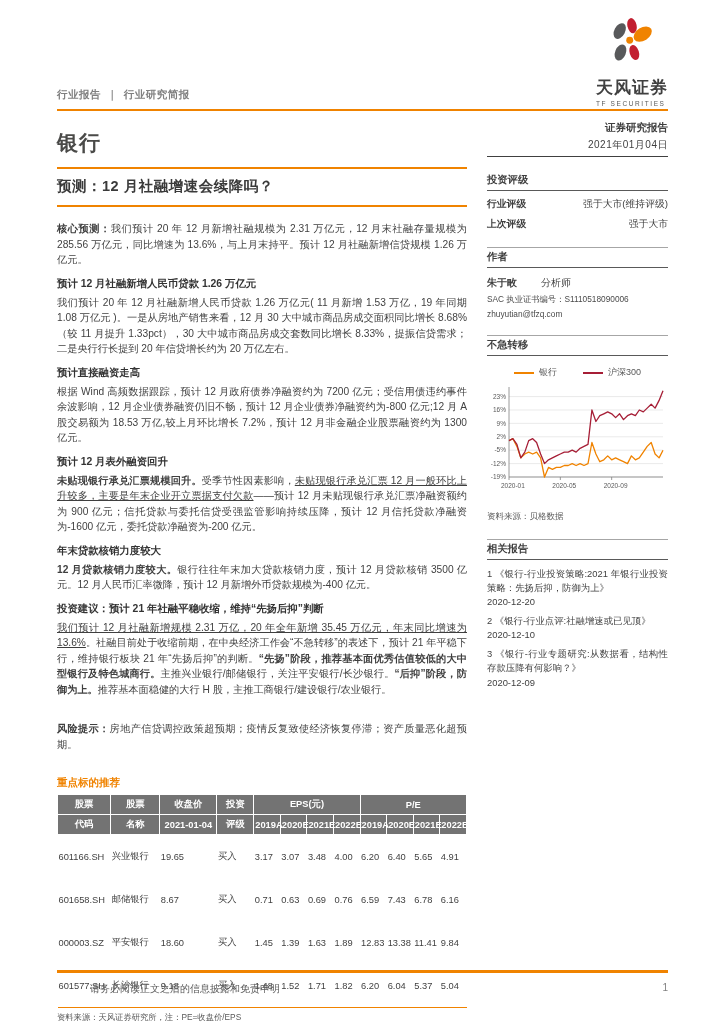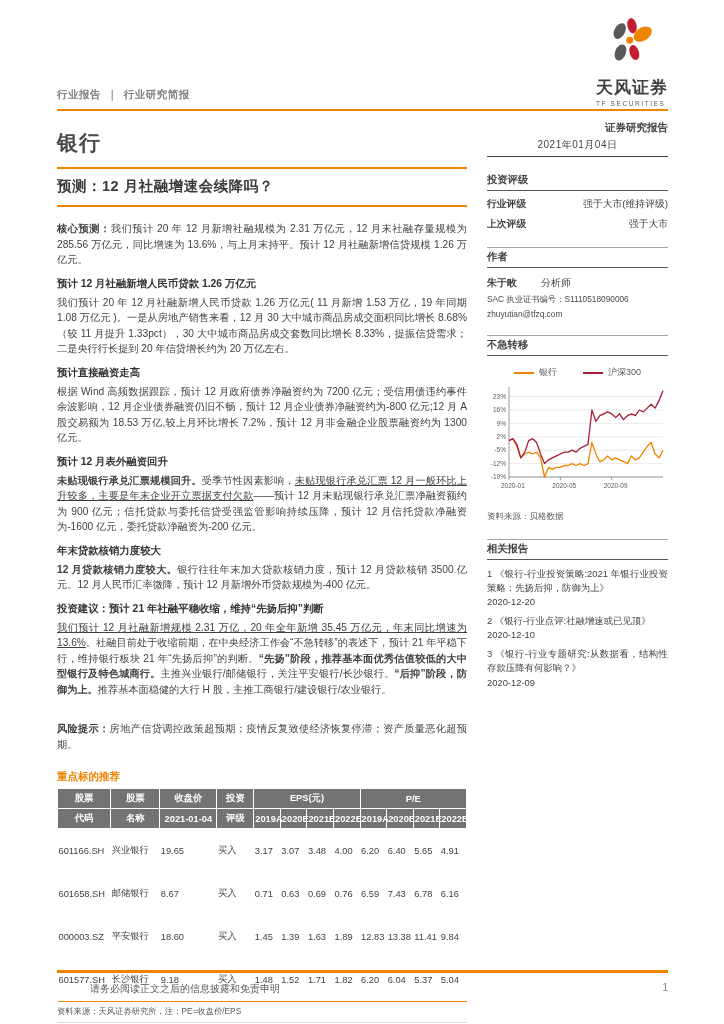--- a/index.html
+++ b/index.html
@@ -14,38 +14,38 @@
   .hdr-cat { font-size:10.5px; font-weight:bold; color:#808080; letter-spacing:.5px; padding-bottom:5px;}
   .hdr-cat .sep { color:#8c8c8c; margin:0 6px; }
   .brand { display:flex; align-items:center; gap:8px; margin-top:-22px;flex-direction:column; }
   .brand-text .cn { font-size:17px; font-weight:bold; color:#404040; letter-spacing:1px;}
   .brand-text .en { font-size:6.5px; color:#595959; letter-spacing:1.6px; margin-top:1px;}
   .hdr-rule { border:none; border-top:2px solid #F08300; margin-top:2px; }
   .hdr-second { display:flex; justify-content:space-between; align-items:flex-end; margin-top:10px;}
   .page-title { font-size:21px; font-weight:bold; color:#4a4a48; letter-spacing:1px;}
   .hdr-right { width:181px; text-align:right; border-bottom:1px solid #404040; padding-bottom:4px;}
   .hdr-right .rpt { font-size:10.5px; font-weight:bold; color:#3f3f3f;}
-  .hdr-right .date { font-size:10px; color:#3f3f3f; margin-top:3px; letter-spacing:.5px;text-align:center;}
+  .hdr-right .date { font-size:10px; color:#3f3f3f; margin-top:3px; letter-spacing:.5px;}
   
   .cols { display:flex; gap:20px; margin-top:10px; }
   .main-col { width:410px; }
   .side-col { width:181px; font-size:10px; }
   
   .report-title {
     border-top:2px solid #F08300; border-bottom:2px solid #F08300;
     padding:8px 0 9px 0; font-size:14.5px; font-weight:bold; color:#3a3a3a; letter-spacing:.5px;
   }
   .body-blocks { margin-top:14px; }
   .body-blocks p { font-size:10.2px; line-height:1.52; text-align:justify; color:#3f3f3f; margin-bottom:7px;}
   .body-blocks p.gap { margin-top:24px; }
   .body-blocks .h { font-size:10.4px; font-weight:bold; color:#333; margin:9px 0 4px 0;}
   .b { font-weight:bold; }
   .u { text-decoration:underline; }
   
-  .tbl-title { color:#F08300; font-weight:bold; font-size:10.5px; margin:18px 0 4px 0;}
+  .tbl-title { color:#F08300; font-weight:bold; font-size:10.5px; margin:24px 0 4px 0;}
   table.stock { width:100%; border-collapse:collapse; table-layout:fixed; }
   table.stock th { background:#737373; color:#fff; font-size:9.3px; font-weight:bold; padding:3px 1px; border:1px solid #ffffff; text-align:center;}
   table.stock td { font-size:9.3px; color:#3f3f3f; padding:15px 1px; }
   table.stock { border-bottom:1.5px solid #F08300; }
   .tbl-note { font-size:8.3px; color:#595959; padding:4px 0 5px 0; border-bottom:1px solid #d9d9d9;}
   
   .side-sec { margin-top:12px; }
   .side-sec .sec-h { font-size:10.3px; font-weight:bold; color:#3f3f3f; padding:2px 0 3px 0; border-bottom:1px solid #595959; }
   .side-sec + .side-sec { border-top:1px solid #a6a6a6; margin-top:16px; }
   .rating-row { display:flex; justify-content:space-between; font-size:9.8px; margin-top:7px;}

